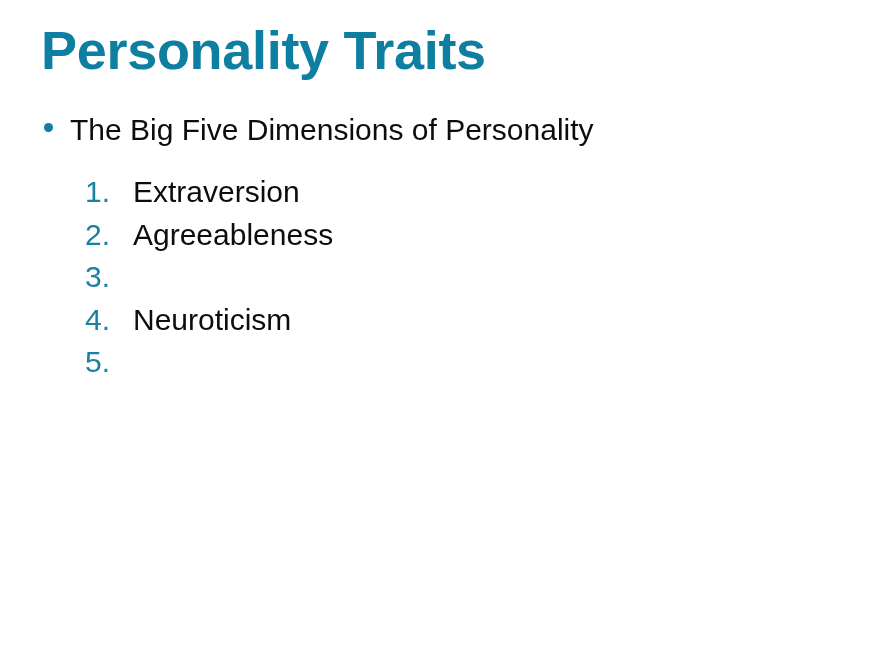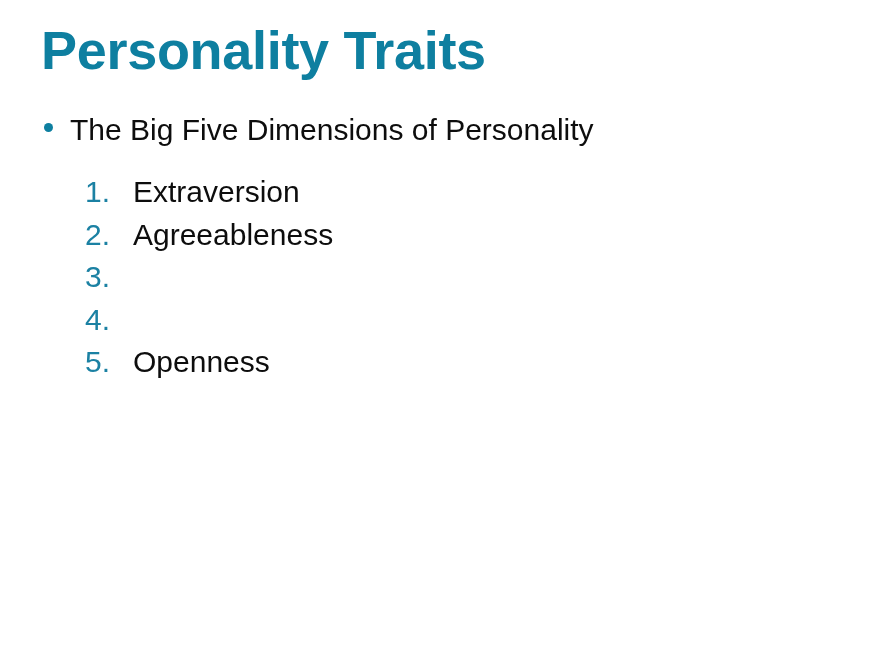--- a/index.html
+++ b/index.html
@@ -124,23 +124,23 @@
         <span class="item-number">2.</span>
         <span class="item-label">Agreeableness</span>
       </li>
 
       <li class="numbered-item">
         <span class="item-number">3.</span>
       </li>
 
       <li class="numbered-item">
         <span class="item-number">4.</span>
+        <span class="item-label">Neuroticism</span>
       </li>
 
       <li class="numbered-item">
         <span class="item-number">5.</span>
-        <span class="item-label">Openness</span>
       </li>
 
     </ol>
 
   </div>
 </div>
 
 </body></html>

